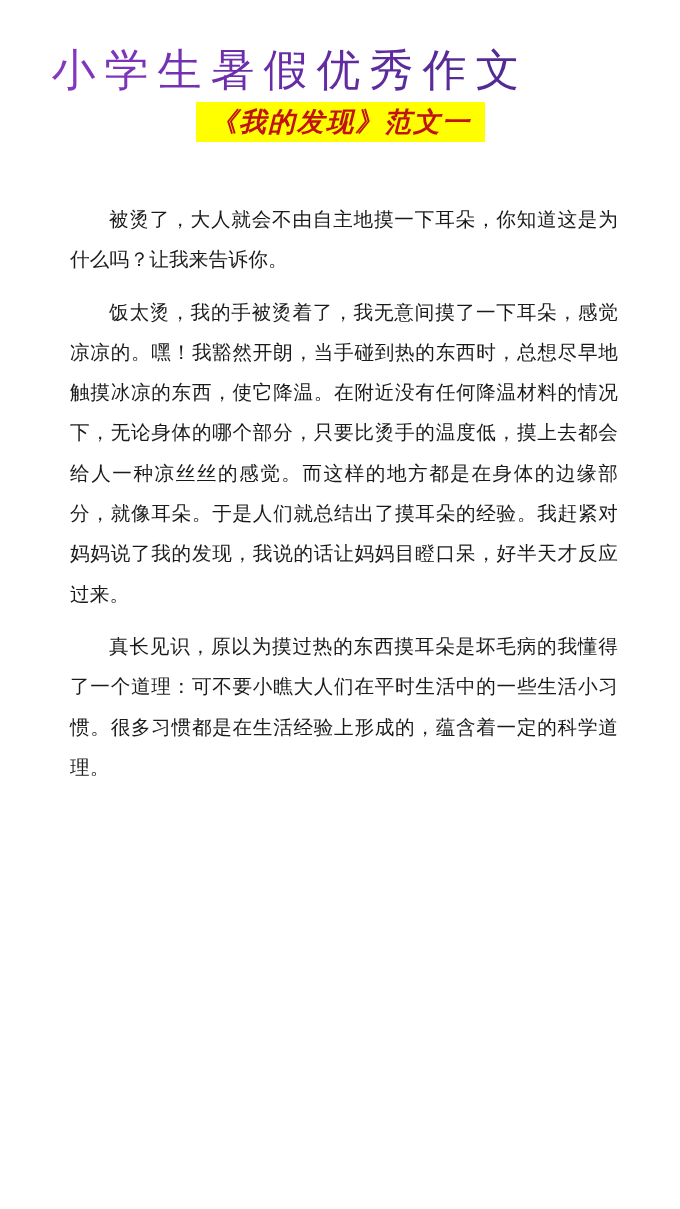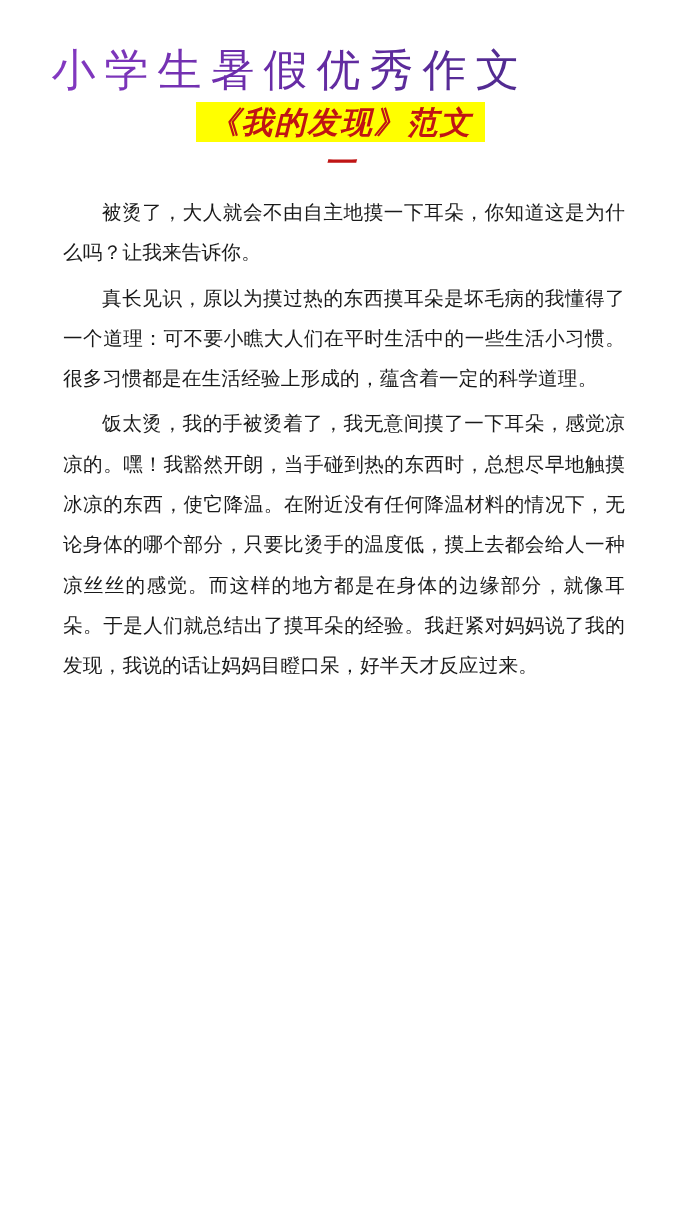--- a/index.html
+++ b/index.html
@@ -11,34 +11,34 @@
     font-size: 44px; letter-spacing: 9px; line-height: 60px;
     background: linear-gradient(90deg, #8a3cc8 0%, #6a2ca8 45%, #4a2a8a 100%);
     -webkit-background-clip: text; background-clip: text; color: transparent;
     font-weight: normal;
   }
   .subtitle-wrap { position: absolute; left: 196px; top: 102px; width: 289px; height: 40px;
     background: #ffff00; }
   .subtitle {
     display: block; text-align: center; line-height: 40px;
     font-family: "DejaVu Serif", "Liberation Serif", serif;
-    font-size: 31px; font-weight: bold; color: #c01414; letter-spacing: 2px; font-style: italic;
+    font-size: 27px; font-weight: bold; color: #c01414; letter-spacing: 2px; font-style: italic;
   }
   .body { position: absolute; left: 58px; top: 188px; width: 572px; }
   .para {
-    margin: 5px; font-size: 19.6px; line-height: 40.3px; color: #1a1a1a;
+    margin: 12px; font-size: 19.6px; line-height: 40.3px; color: #1a1a1a;
     text-indent: 39px; text-align: justify; letter-spacing: 0.2px;
   }
 </style>
 </head>
 <body>
 
 <div class="title">小学生暑假优秀作文</div>
 
 <div class="subtitle-wrap">
   <span class="subtitle">《我的发现》范文一</span>
 </div>
 
 <div class="body">
   <p class="para">被烫了，大人就会不由自主地摸一下耳朵，你知道这是为什么吗？让我来告诉你。</p>
+  <p class="para">饭太烫，我的手被烫着了，我无意间摸了一下耳朵，感觉凉凉的。嘿！我豁然开朗，当手碰到热的东西时，总想尽早地触摸冰凉的东西，使它降温。在附近没有任何降温材料的情况下，无论身体的哪个部分，只要比烫手的温度低，摸上去都会给人一种凉丝丝的感觉。而这样的地方都是在身体的边缘部分，就像耳朵。于是人们就总结出了摸耳朵的经验。我赶紧对妈妈说了我的发现，我说的话让妈妈目瞪口呆，好半天才反应过来。</p>
   <p class="para">真长见识，原以为摸过热的东西摸耳朵是坏毛病的我懂得了一个道理：可不要小瞧大人们在平时生活中的一些生活小习惯。很多习惯都是在生活经验上形成的，蕴含着一定的科学道理。</p>
-  <p class="para">饭太烫，我的手被烫着了，我无意间摸了一下耳朵，感觉凉凉的。嘿！我豁然开朗，当手碰到热的东西时，总想尽早地触摸冰凉的东西，使它降温。在附近没有任何降温材料的情况下，无论身体的哪个部分，只要比烫手的温度低，摸上去都会给人一种凉丝丝的感觉。而这样的地方都是在身体的边缘部分，就像耳朵。于是人们就总结出了摸耳朵的经验。我赶紧对妈妈说了我的发现，我说的话让妈妈目瞪口呆，好半天才反应过来。</p>
 </div>
 
 </body></html>

